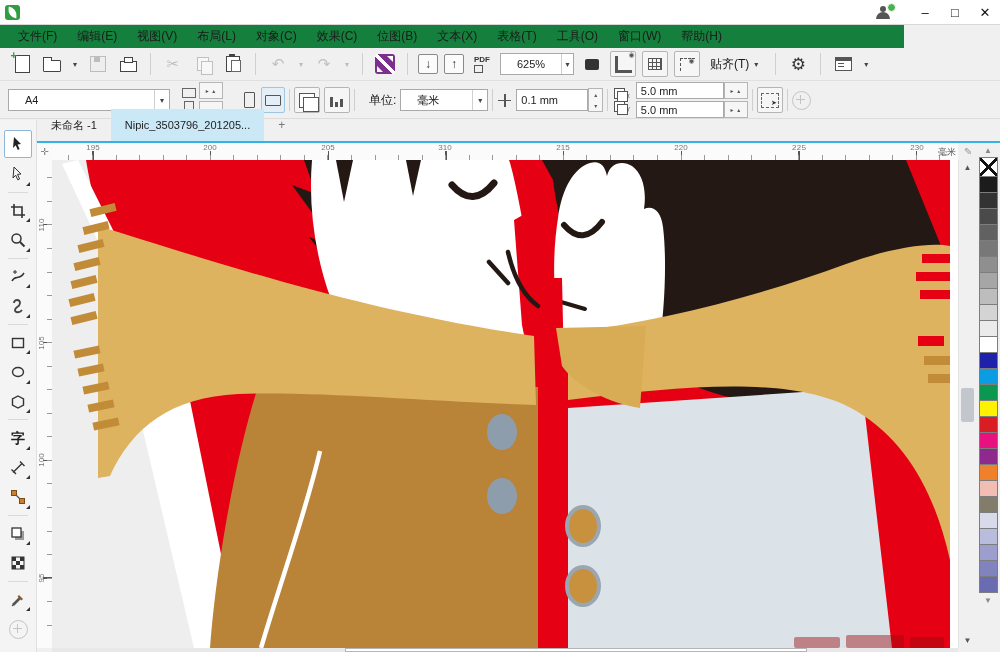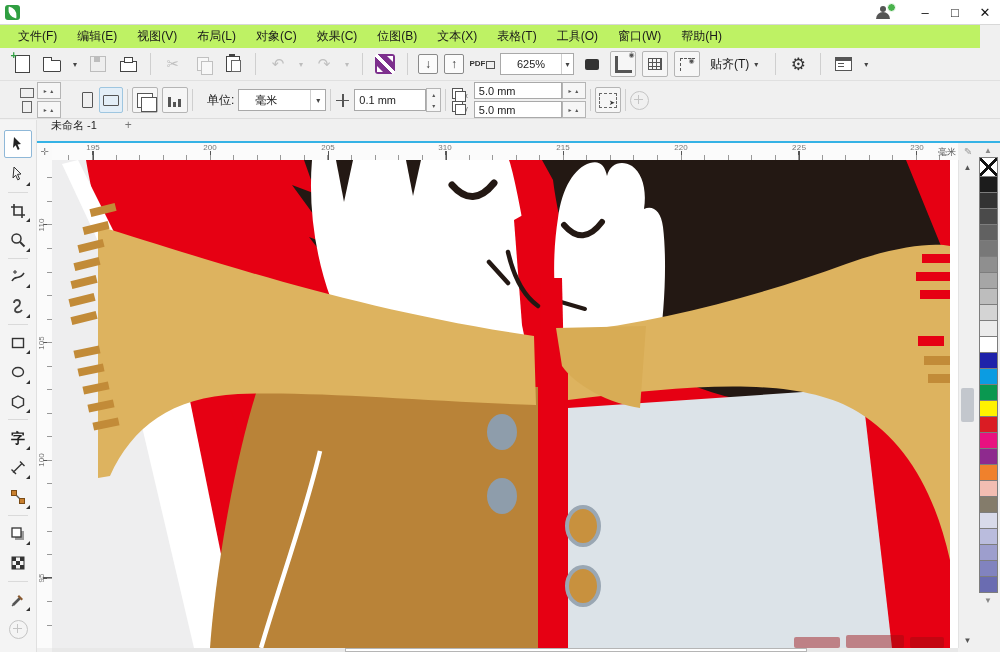--- a/index.html
+++ b/index.html
@@ -14,21 +14,21 @@
   #app-logo:before{content:"";position:absolute;left:3px;top:2px;width:9px;height:11px;background:#fff;
             border-radius:0 9px 0 9px;transform:rotate(8deg);}
   #title-text{font-size:12px;color:#111;white-space:nowrap;}
   #titlebar .winbtns{margin-left:auto;display:flex;align-items:center;}
   .winbtn{width:30px;height:22px;display:flex;align-items:center;justify-content:center;color:#111;font-size:13px;}
   #user-ic{width:26px;height:18px;position:relative;margin-right:12px;}
   #user-ic .head{position:absolute;left:8px;top:3px;width:6px;height:6px;border-radius:50%;background:#555;}
   #user-ic .body{position:absolute;left:4px;top:9px;width:14px;height:7px;border-radius:7px 7px 0 0;background:#555;}
   #user-ic .dot{position:absolute;right:2px;top:0;width:7px;height:7px;border-radius:50%;background:#49b24c;border:1px solid #fff;}
   
-  #menubar{left:0;top:25px;width:980px;height:23px;background:#bef264;display:flex;align-items:center;padding-left:8px;box-sizing:border-box;}
+  #menubar{left:0;top:25px;width:904px;height:23px;background:#15803d;display:flex;align-items:center;padding-left:8px;box-sizing:border-box;}
   .menu-item{padding:3px 10px;color:#1a1a1a;font-size:12px;cursor:default;}
   
   #stdbar{left:0;top:48px;width:1000px;height:33px;background:#f0f0f0;border-bottom:1px solid #e0e0e0;
           display:flex;align-items:center;padding-left:10px;box-sizing:border-box;gap:6px;}
   .tb-sep{width:1px;height:22px;background:#cfcfcf;margin:0 4px;}
   .tbtn{width:24px;height:24px;display:flex;align-items:center;justify-content:center;position:relative;border-radius:2px;}
   .dd{width:10px;height:24px;display:flex;align-items:center;justify-content:center;}
   .dd:after{content:"▾";font-size:8px;color:#444;}
   .dd.dis:after{color:#bdbdbd;}
   .glyph{font-size:15px;color:#333;}
@@ -45,21 +45,21 @@
   .ic-copy{width:10px;height:12px;border:1px solid #c0c0c0;background:#f7f7f7;position:relative;}
   .ic-copy:before{content:"";position:absolute;left:3px;top:3px;width:10px;height:12px;border:1px solid #c0c0c0;background:#f7f7f7;}
   .ic-paste{width:12px;height:14px;border:1px solid #444;background:#fff;position:relative;}
   .ic-paste:before{content:"";position:absolute;left:2px;top:-3px;width:6px;height:3px;background:#444;}
   .ic-paste:after{content:"";position:absolute;left:4px;top:3px;width:8px;height:10px;border:1px solid #666;background:#fff;}
   .ic-zoomfit{width:20px;height:20px;background:#7d2f8d;border-radius:3px;position:relative;
       background-image:linear-gradient(45deg,transparent 44%,#fff 44%,#fff 56%,transparent 56%);}
   .ic-zoomfit:before{content:"";position:absolute;right:2px;top:2px;border-left:6px solid transparent;border-top:6px solid #fff;}
   .ic-zoomfit:after{content:"";position:absolute;left:2px;bottom:2px;border-right:6px solid transparent;border-bottom:6px solid #fff;}
   .ic-port{width:18px;height:18px;border:1px solid #8a8a8a;border-radius:2px;display:flex;align-items:center;justify-content:center;font-size:12px;color:#333;background:#fbfbfb;}
-  .ic-pdf{display:flex;flex-direction:row;align-items:center;line-height:1;}
+  .ic-pdf{display:flex;flex-direction:column;align-items:center;line-height:1;}
   .ic-pdf .t{font-size:8px;font-weight:bold;color:#333;}
   .ic-pdf .b{width:7px;height:6px;border:1px solid #555;margin-top:1px;align-self:flex-start;}
   .combo{height:20px;background:#fff;border:1px solid #a9a9a9;display:flex;align-items:center;font-size:11px;position:relative;}
   .combo .val{padding:0 16px;flex:1;}
   .combo .arr{width:14px;height:100%;border-left:1px solid #cfcfcf;display:flex;align-items:center;justify-content:center;}
   .combo .arr:after{content:"▾";font-size:8px;color:#444;}
   .ic-fullscr{width:14px;height:11px;background:#333;border-radius:2px;}
   .boxed{border:1px solid #b5b5b5;background:#f6f6f6;}
   .ic-ruler{width:14px;height:14px;position:relative;border-left:3px solid #555;border-bottom:3px solid #555;}
   .ic-ruler:after{content:"◉";position:absolute;right:-3px;top:-5px;font-size:7px;color:#555;}
@@ -264,20 +264,24 @@
       <span class="glyph" style="font-size:17px">⚙</span>
     </div>
   <div class="tb-sep"></div>
   <div class="tbtn">
       <span class="ic-options"></span>
     </div>
   <div class="dd"></div>
 </div>
 
 <div id="propbar" class="abs">
+  <div class="combo pcombo">
+    <span class="val">A4</span>
+    <span class="arr"></span>
+  </div>
   <div class="dim-block">
     <div class="pagecol">
       <span class="pg1"></span>
       <span class="pg2"></span>
     </div>
     <div class="spincol">
       <div class="spin"></div>
       <div class="spin"></div>
     </div>
   </div>
@@ -334,20 +338,21 @@
   <div class="tb-sep"></div>
   <div class="tbtn boxed">
       <span class="ic-treat"></span>
     </div>
   <div class="tb-sep"></div>
   <span class="ic-plusdis"></span>
 </div>
 
 <div id="tabbar" class="abs">
   <div class="doc-tab">未命名 -1</div>
+  <div class="doc-tab active">Nipic_3503796_201205...</div>
   <div class="doc-tab" id="tab-new">+</div>
 </div>
 <div id="tab-underline" class="abs"></div>
 
 <div id="ruler-corner" class="abs">✛</div>
 <div id="hruler">
 
   <span id="hruler-unit">毫米</span>
 <span class="hrl" style="left: 41px;">195</span>
     <span class="hrl" style="left: 158px;">200</span>

